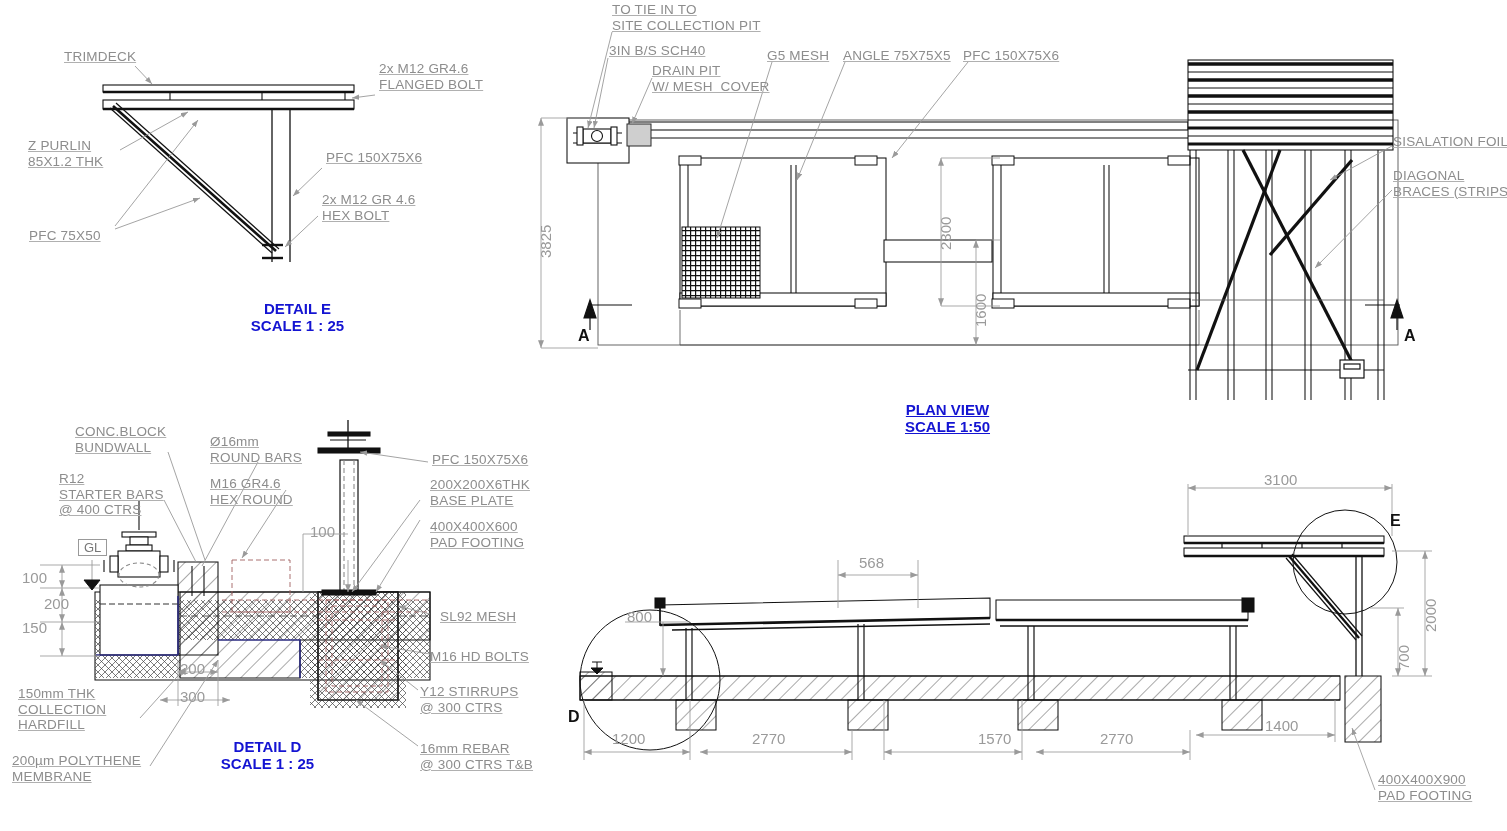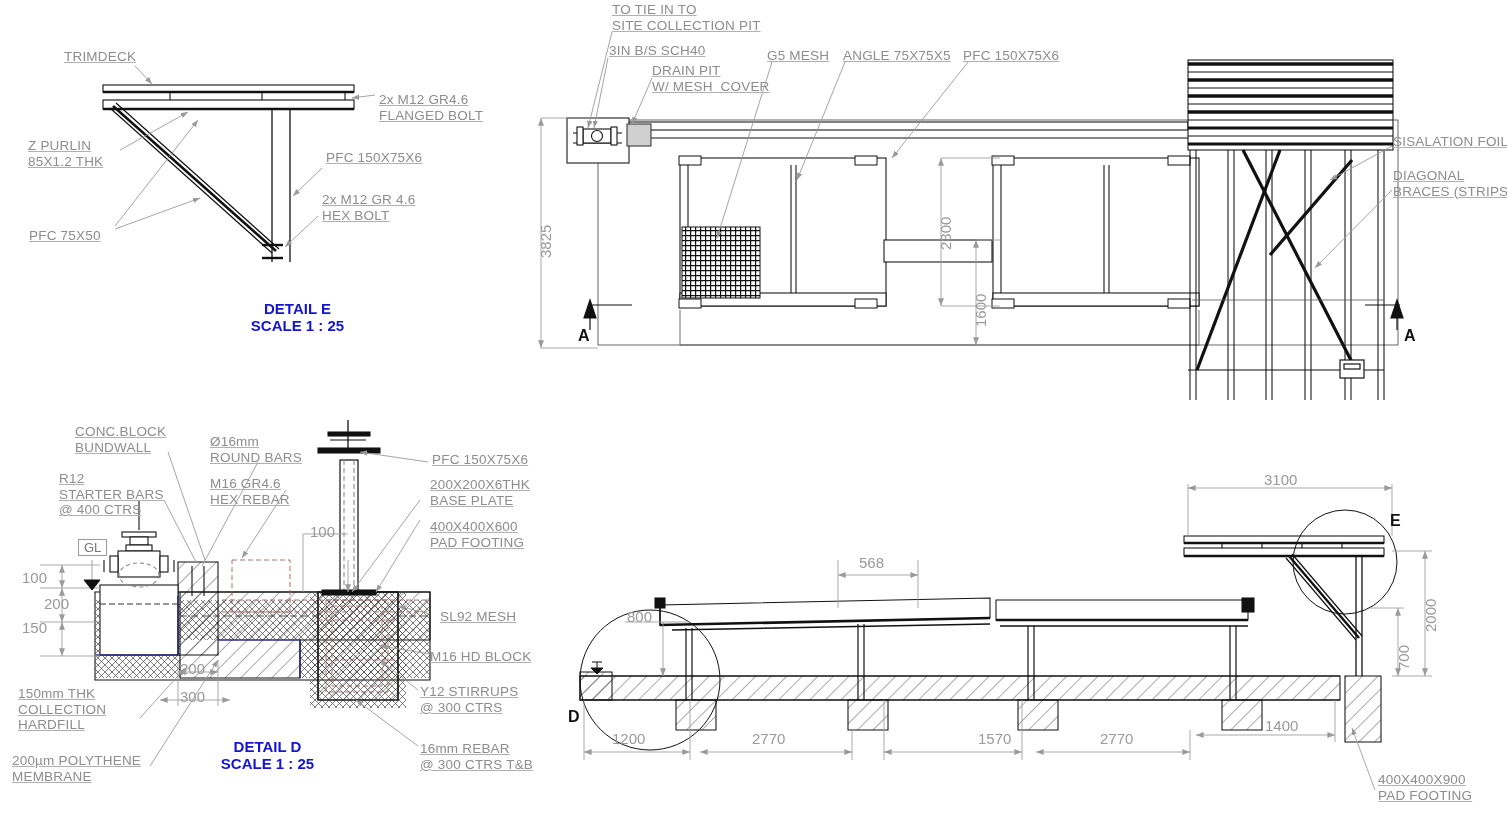--- a/index.html
+++ b/index.html
@@ -414,21 +414,21 @@
     <line x1="1392" y1="551" x2="1432" y2="551"></line>
     <line x1="1392" y1="676" x2="1432" y2="676"></line>
     <line x1="1398" y1="608" x2="1398" y2="676" marker-start="url(#arL)" marker-end="url(#ar)"></line>
     <line x1="1370" y1="608" x2="1404" y2="608"></line>
 
     <path d="M1375,790 L1352,728" stroke="#9a9a9a" marker-end="url(#arK)"></path>
   </g>
 </svg>
 
 <div class="lbl u" style="left:64px;top:49px;">TRIMDECK</div>
-<div class="lbl u" style="left:379px;top:61px;margin-top:31px;">2x M12 GR4.6
+<div class="lbl u" style="left:379px;top:61px;">2x M12 GR4.6
 FLANGED BOLT</div>
 <div class="lbl u" style="left:28px;top:138px;">Z PURLIN
 85X1.2 THK</div>
 <div class="lbl u" style="left:326px;top:150px;">PFC 150X75X6</div>
 <div class="lbl u" style="left:322px;top:192px;">2x M12 GR 4.6
 HEX BOLT</div>
 <div class="lbl u" style="left:29px;top:228px;">PFC 75X50</div>
 <div class="title" style="left:155px;top:300px;width:285px;"><span>DETAIL E</span><br><span>SCALE 1 : 25</span></div>
 
 <div class="lbl u" style="left:612px;top:2px;">TO TIE IN TO
@@ -443,37 +443,38 @@
 <div class="lbl u" style="left:1393px;top:168px;">DIAGONAL
 BRACES (STRIPS)</div>
 
 <div class="dim v" style="left:537px;top:258px;transform:rotate(-90deg);">3825</div>
 <div class="dim v" style="left:937px;top:250px;transform:rotate(-90deg);">2300</div>
 <div class="dim v" style="left:972px;top:327px;transform:rotate(-90deg);">1600</div>
 
 <div class="mark" style="left:578px;top:327px;">A</div>
 <div class="mark" style="left:1404px;top:327px;">A</div>
 
+<div class="title u1" style="left:845px;top:401px;width:205px;"><span>PLAN VIEW</span><br><span>SCALE 1:50</span></div>
 
 <div class="lbl u" style="left:75px;top:424px;">CONC.BLOCK
 BUNDWALL</div>
 <div class="lbl u" style="left:59px;top:471px;">R12
 STARTER BARS
 @ 400 CTRS</div>
 <div class="lbl u" style="left:210px;top:434px;">Ø16mm
 ROUND BARS</div>
 <div class="lbl u" style="left:210px;top:476px;">M16 GR4.6
-HEX REBAR</div>
+HEX ROUND</div>
 <div class="lbl u" style="left:432px;top:452px;">PFC 150X75X6</div>
 <div class="lbl u" style="left:430px;top:477px;">200X200X6THK
 BASE PLATE</div>
 <div class="lbl u" style="left:430px;top:519px;">400X400X600
 PAD FOOTING</div>
 <div class="lbl u" style="left:440px;top:609px;">SL92 MESH</div>
-<div class="lbl u" style="left:430px;top:649px;">M16 HD BLOCK</div>
+<div class="lbl u" style="left:430px;top:649px;">M16 HD BOLTS</div>
 <div class="lbl u" style="left:420px;top:684px;">Y12 STIRRUPS
 @ 300 CTRS</div>
 <div class="lbl u" style="left:420px;top:741px;">16mm REBAR
 @ 300 CTRS T&amp;B</div>
 <div class="lbl u" style="left:18px;top:686px;">150mm THK
 COLLECTION
 HARDFILL</div>
 <div class="lbl u" style="left:12px;top:753px;">200µm POLYTHENE
 MEMBRANE</div>
 

